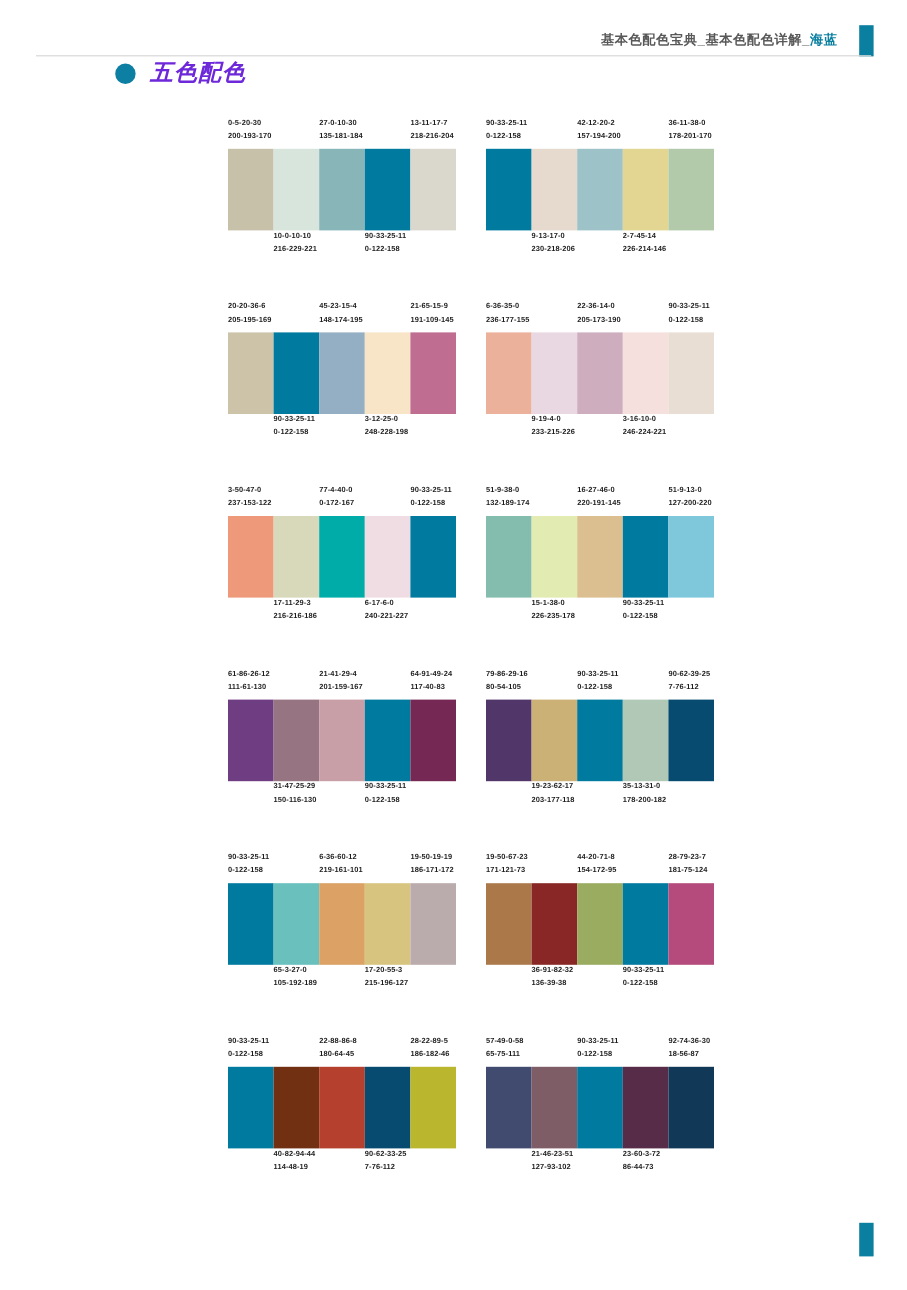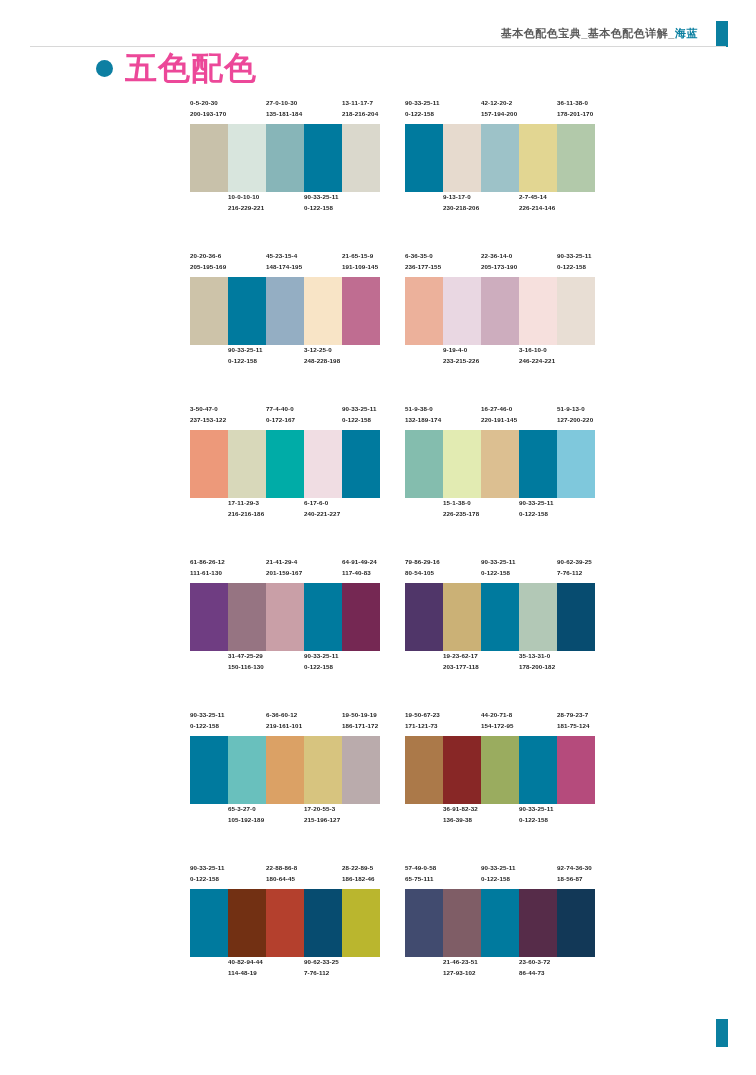--- a/index.html
+++ b/index.html
@@ -63,25 +63,26 @@
     gap: 12px;
   }
   .title-dot {
     width: 17px;
     height: 17px;
     border-radius: 50%;
     background: #0d7fa2;
     flex: none;
   }
   .title-text {
-    font-size: 32px;
+    font-size: 19px;
     font-weight: bold;
-    color: #ec4899;
+    color: #6d28d9;
     letter-spacing: 1px;
     line-height: 1;
+    font-style: italic;
   }
 
   
   .grid {
     position: absolute;
     left: 0;
     top: 98px;
     width: 756px;
   }
   .grid-row {

